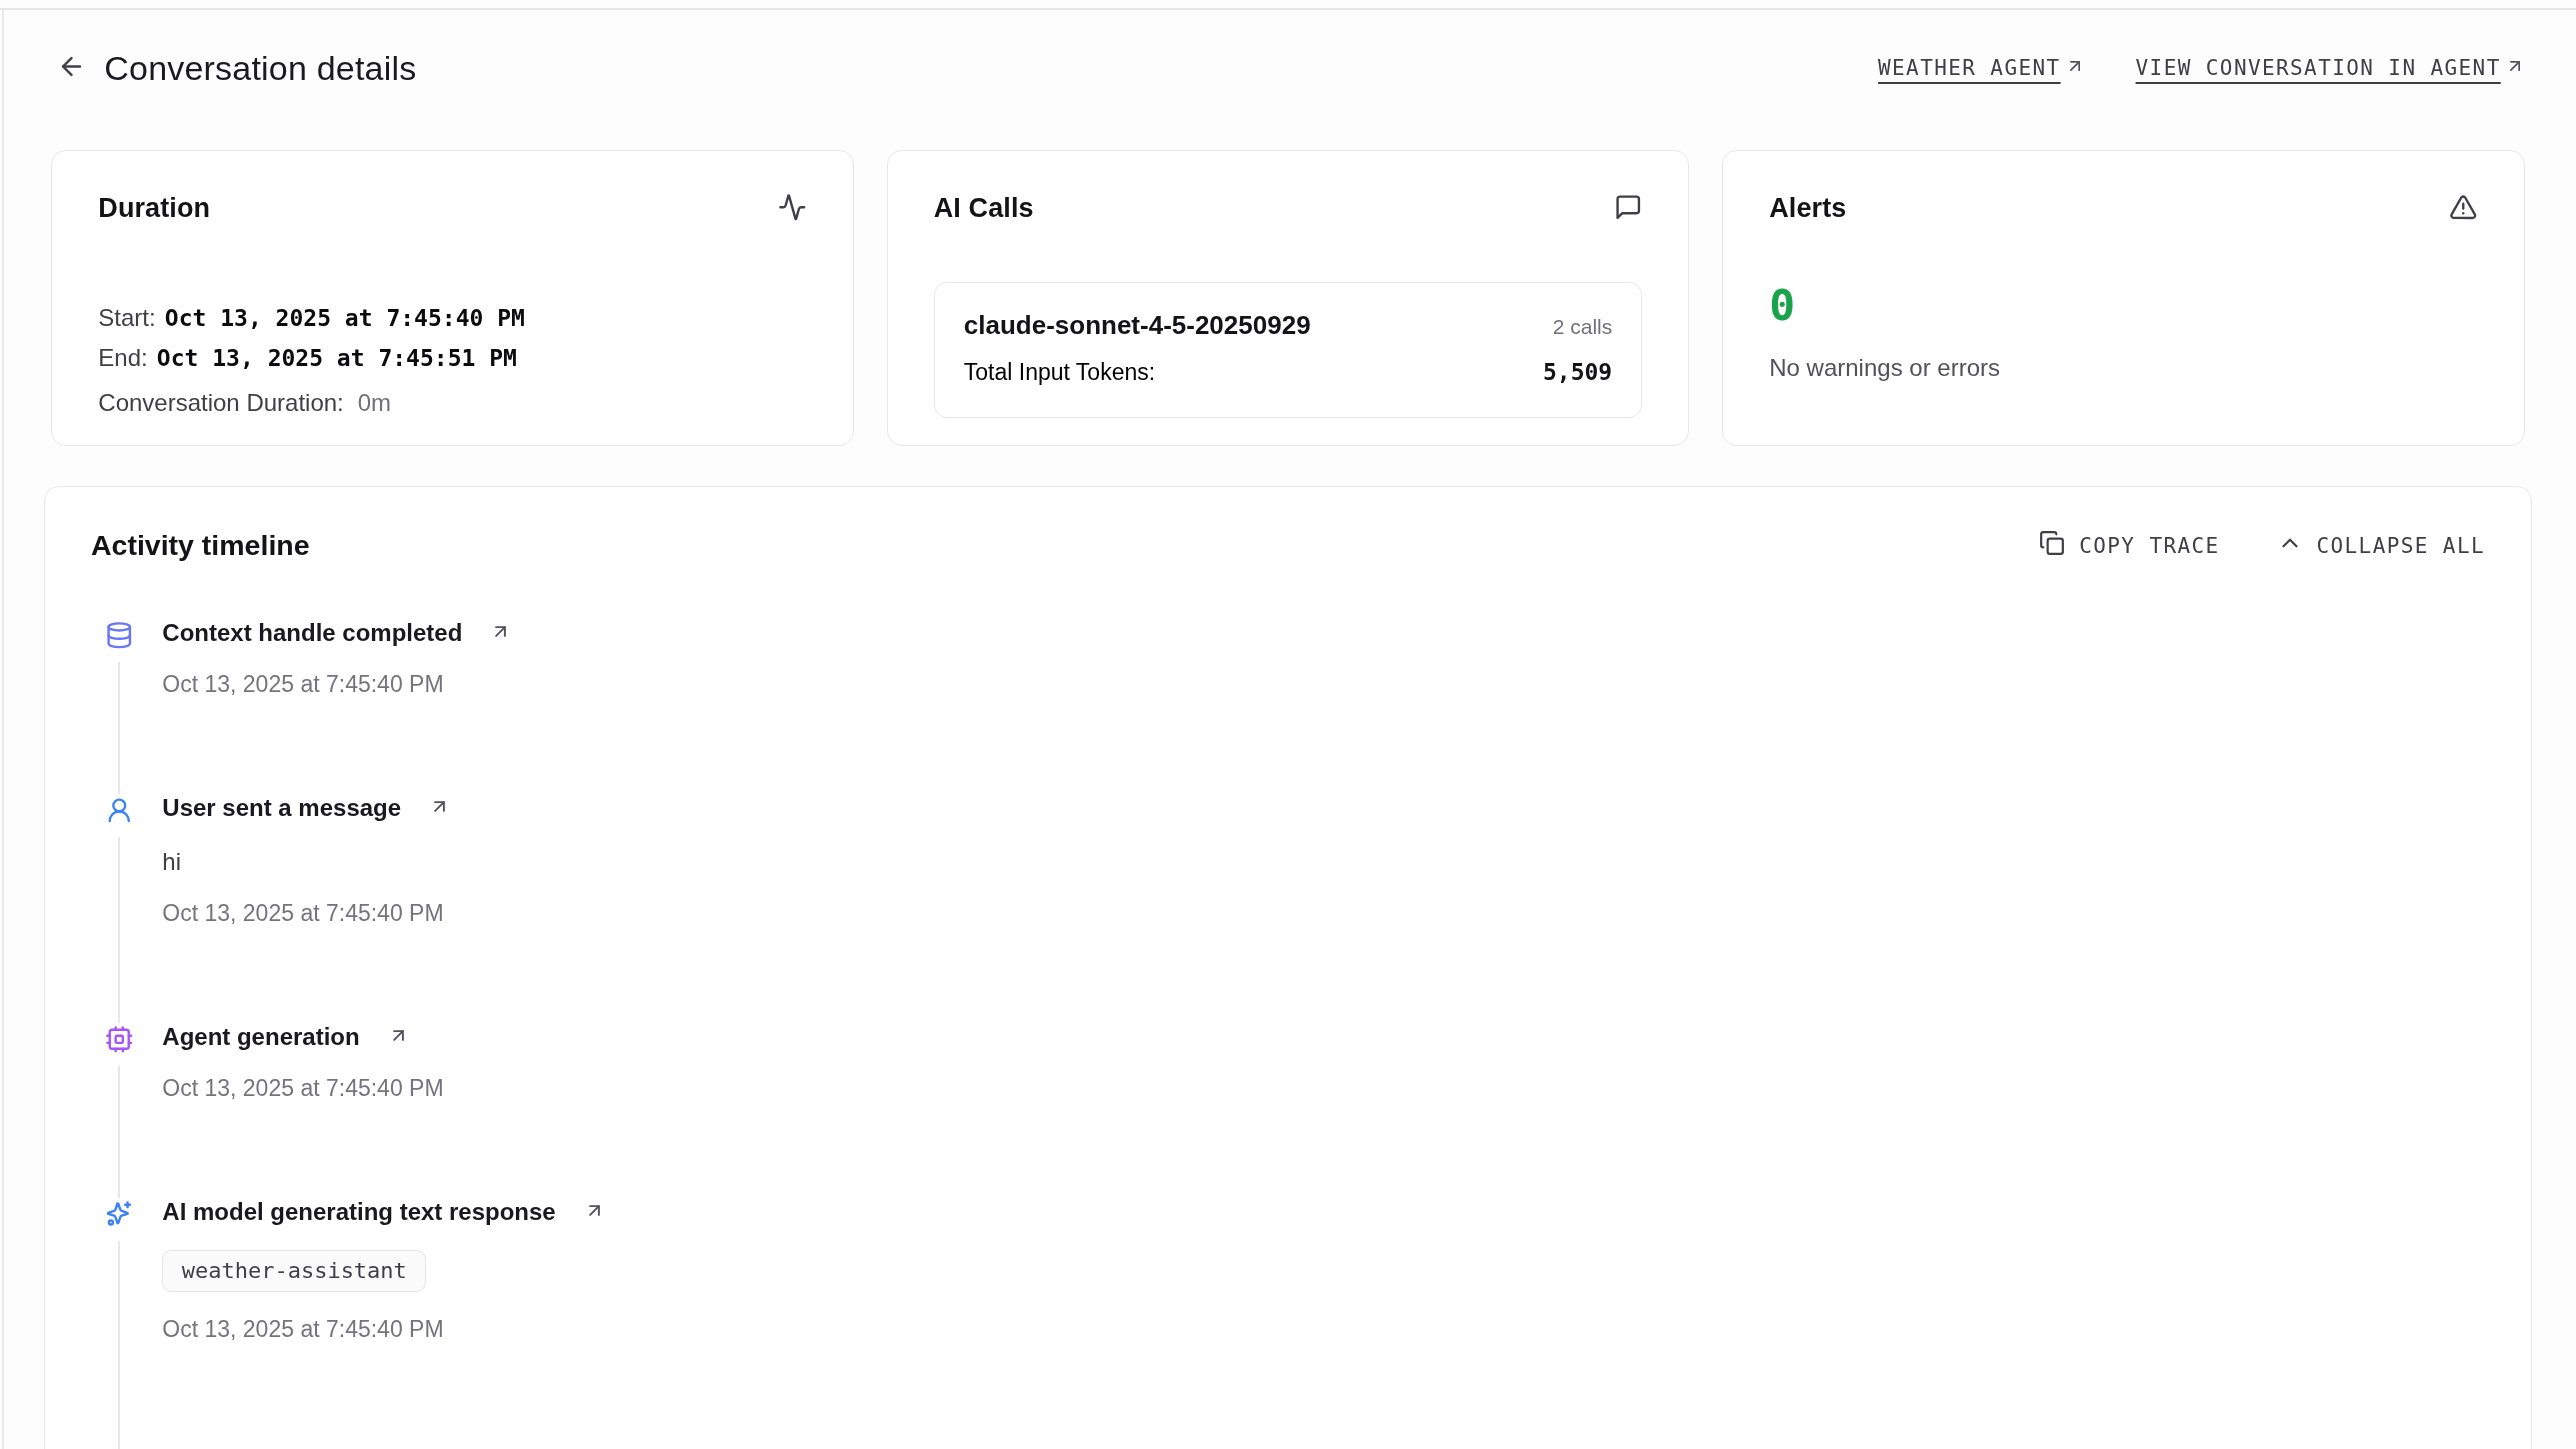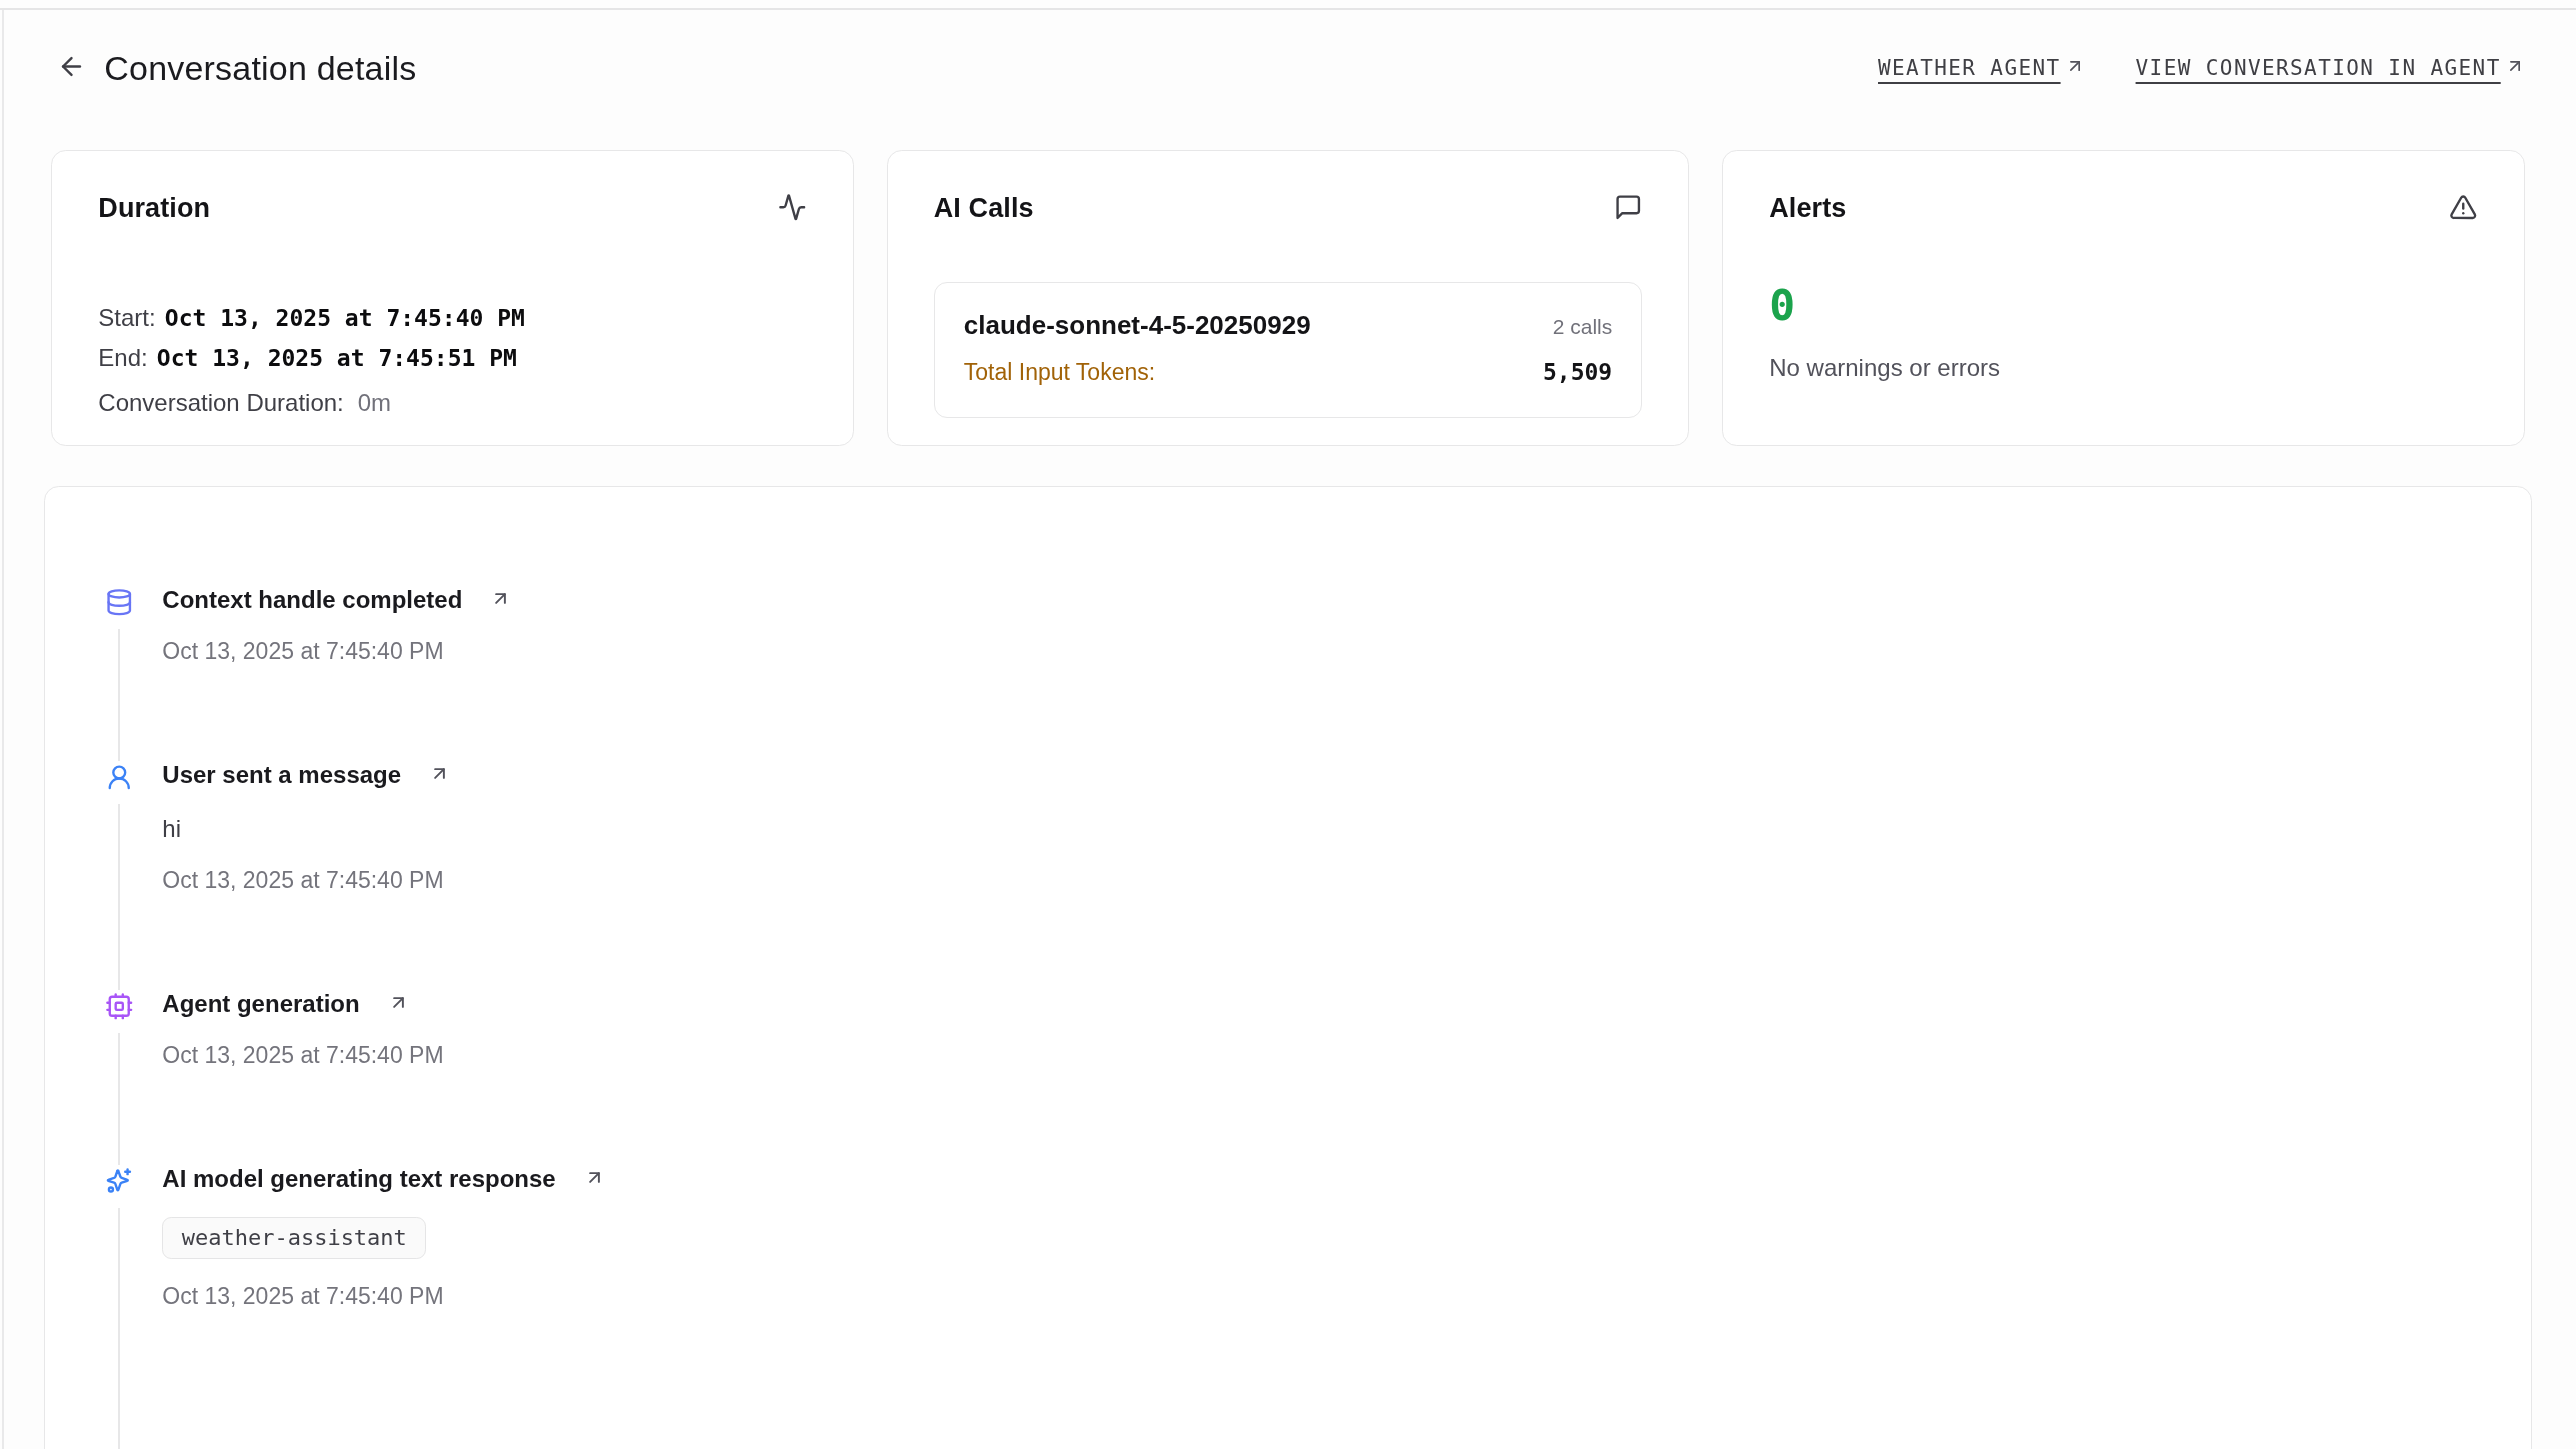--- a/index.html
+++ b/index.html
@@ -56,21 +56,21 @@
   .conv-row .muted-val { color:#71717a; margin-left:7.3px; }
 
   .model-card {
     margin-top:57px; border:1.8px solid #e7e7e8; border-radius:13px;
     padding:27.6px 29px 31px 29px; background:#fff;
   }
   .model-head { display:flex; align-items:baseline; justify-content:space-between; }
   .model-name { font-size:26px; font-weight:700; color:#141417; }
   .model-calls { font-size:21px; color:#71717a; }
   .token-row { display:flex; align-items:baseline; justify-content:space-between; margin-top:18.4px; }
-  .token-label { font-size:23px; color:#a16207;text-align:center; }
+  .token-label { font-size:23px; color:#000000;text-align:center; }
   .token-value { font-family:"DejaVu Sans Mono", monospace; font-size:23px; font-weight:700; color:#141417; }
 
   .alerts-count { margin-top:59px; font-family:"DejaVu Sans Mono", monospace; font-size:43px; font-weight:700; line-height:1; }
   .alerts-message { margin-top:27.6px; font-size:24px; color:#52525b; }
 
   
   .timeline-card {
     margin-top:40px; background:#ffffff; border:1.8px solid #e7e7e8; border-radius:14.7px;
     padding:42px 46px; min-height:1011px;
   }
@@ -201,20 +201,42 @@
               <path d="M12 17h.01"></path>
             </svg>
         </span>
       </div>
       <div class="alerts-count" id="alerts-count" style="color: rgb(27, 163, 76);">0</div>
       <div class="alerts-message">No warnings or errors</div>
     </div>
   </div>
 
   <div class="timeline-card">
+    <div class="timeline-head">
+      <div class="timeline-title">Activity timeline</div>
+      <div class="timeline-actions">
+        <button class="action-button">
+          <span>
+            <svg viewBox="0 0 24 24" fill="none" stroke="currentColor" stroke-width="2" stroke-linecap="round" stroke-linejoin="round">
+                <rect width="14" height="14" x="8" y="8" rx="2"></rect>
+                <path d="M4 16c-1.1 0-2-.9-2-2V4c0-1.1.9-2 2-2h10c1.1 0 2 .9 2 2"></path>
+              </svg>
+          </span>
+          <span>COPY TRACE</span>
+        </button>
+        <button class="action-button">
+          <span>
+            <svg viewBox="0 0 24 24" fill="none" stroke="currentColor" stroke-width="2" stroke-linecap="round" stroke-linejoin="round">
+                <path d="m18 15-6-6-6 6"></path>
+              </svg>
+          </span>
+          <span>COLLAPSE ALL</span>
+        </button>
+      </div>
+    </div>
 
     <div class="timeline-list" id="timeline-list">
   <div class="tl-item">
     <div class="tl-rail">
       <span class="tl-icon" style="color: rgb(104, 117, 245);">
               <svg viewBox="0 0 24 24" fill="none" stroke="currentColor" stroke-width="2" stroke-linecap="round" stroke-linejoin="round">
                 <ellipse cx="12" cy="5" rx="9" ry="3"></ellipse>
                 <path d="M3 5V19A9 3 0 0 0 21 19V5"></path>
                 <path d="M3 12A9 3 0 0 0 21 12"></path>
               </svg>

